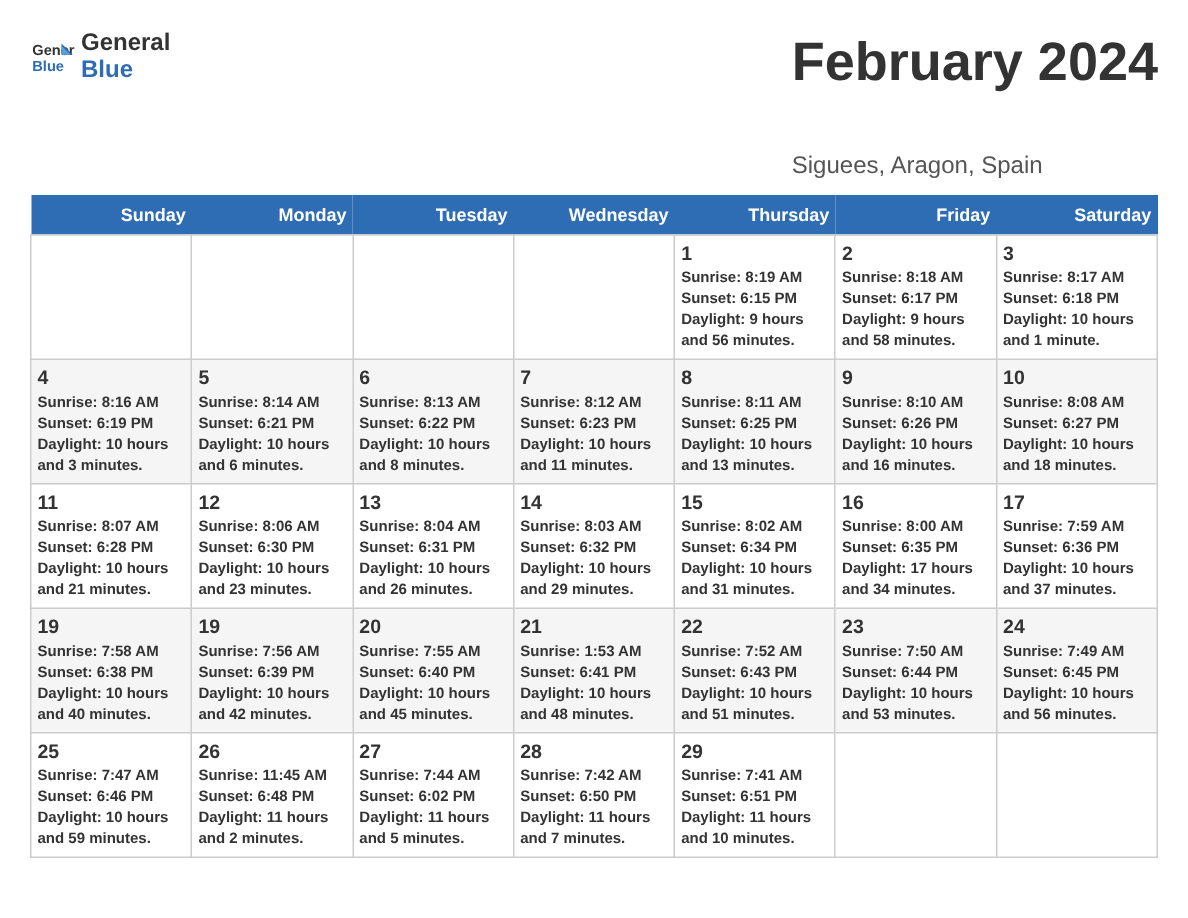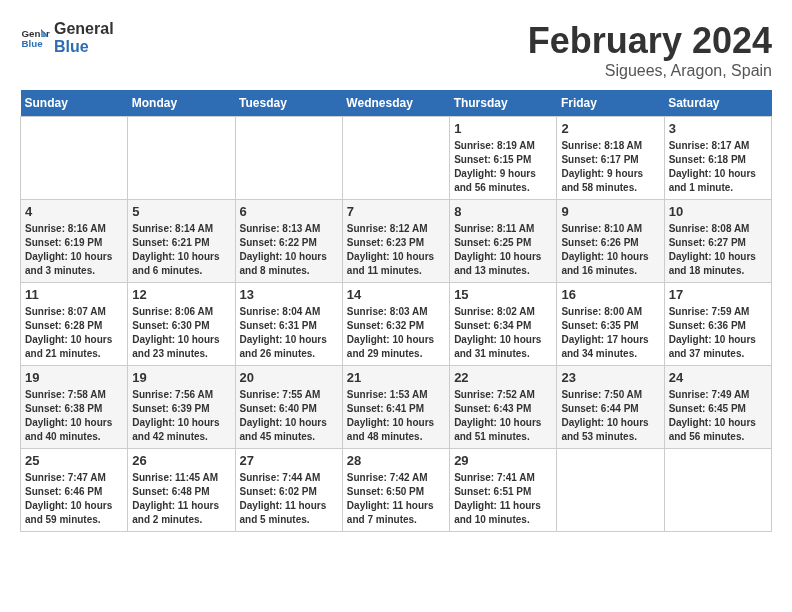--- a/index.html
+++ b/index.html
@@ -19,41 +19,42 @@
     .logo {
       display: flex;
       align-items: center;
       gap: 4px;
     }
     .logo-icon {
       width: 30px;
       height: 30px;
     }
     .title-section {
-      text-align: right;
+      text-align: left;
     }
     .main-title {
       font-size: 36px;
       font-weight: bold;
       color: #333;
     }
     .subtitle {
       font-size: 16px;
       color: #555;
+      margin-top: 40px;
     }
     table {
       width: 100%;
       border-collapse: collapse;
       font-size: 11px;
     }
     thead tr th {
       background-color: #2e6db4;
       color: white;
       padding: 6px 4px;
-      text-align: left;
+      text-align: right;
       font-size: 12px;
       font-weight: bold;
     }
     tbody tr td {
       border: 1px solid #ccc;
       padding: 4px;
       vertical-align: top;
       min-height: 80px;
       width: calc(100% / 7);
     }

